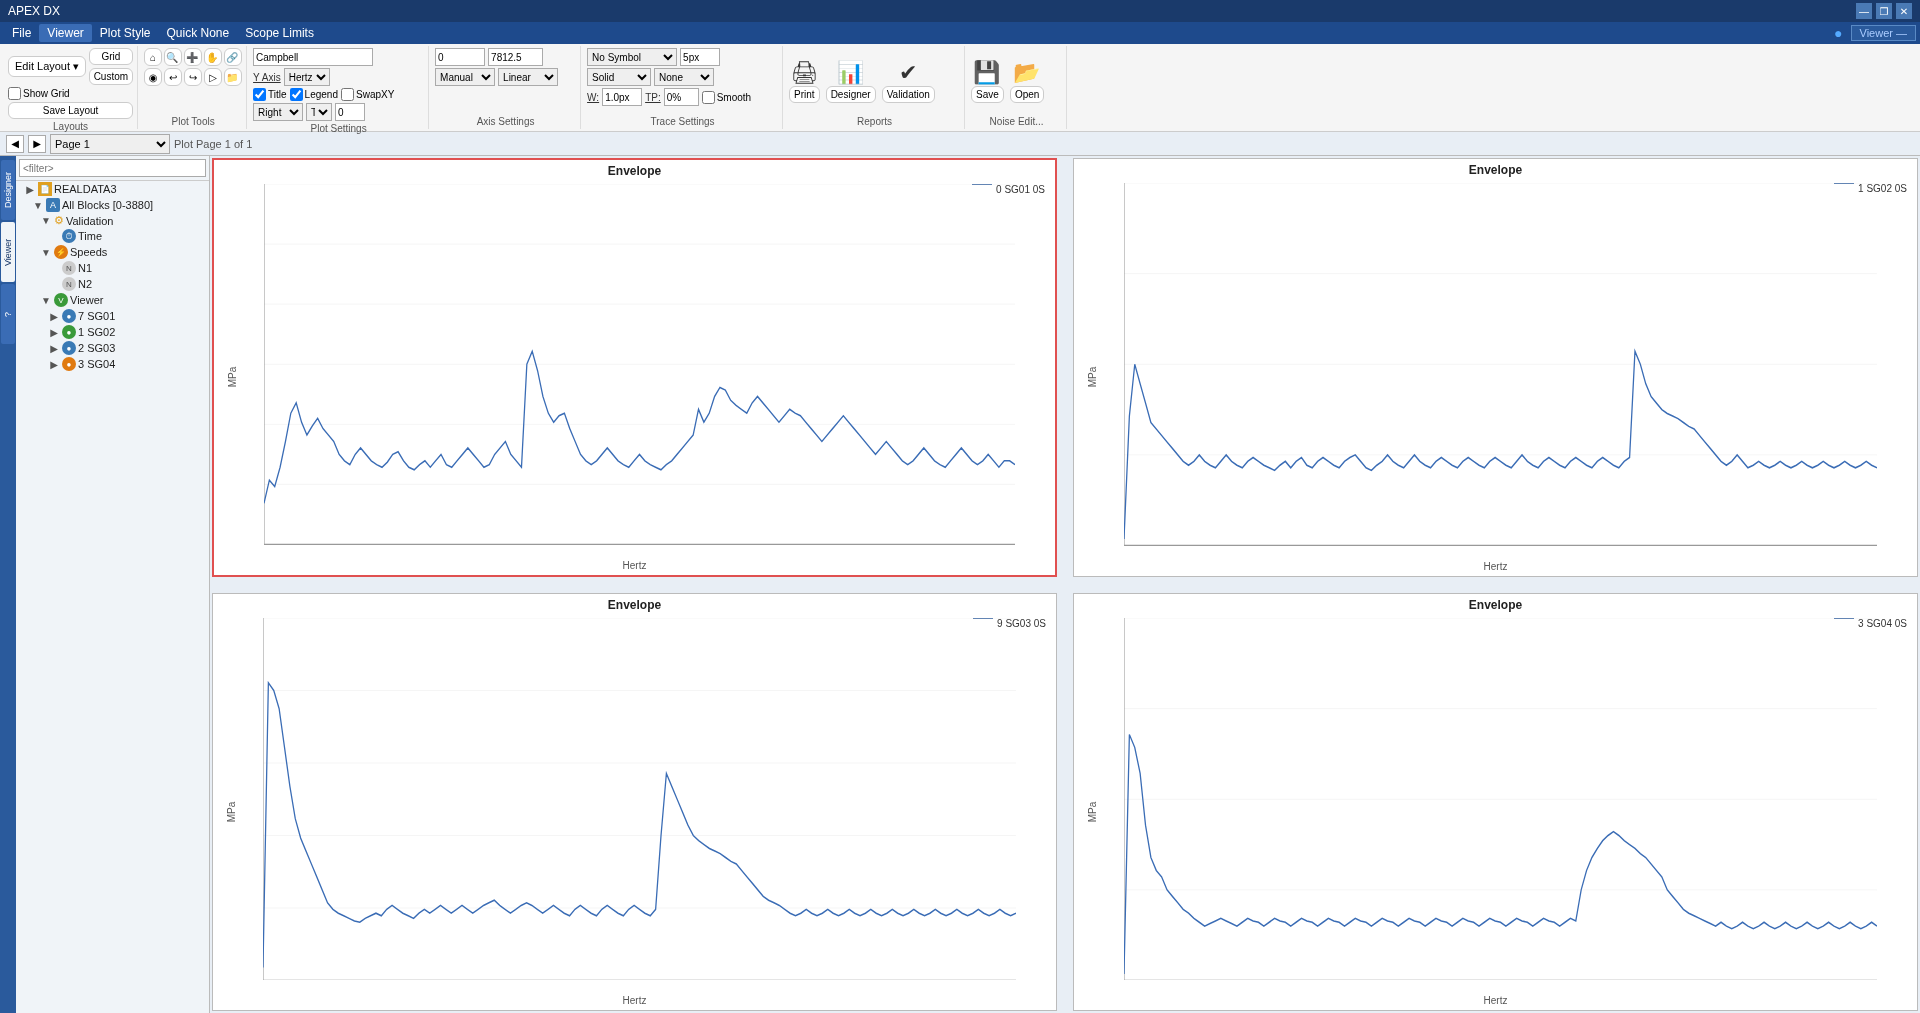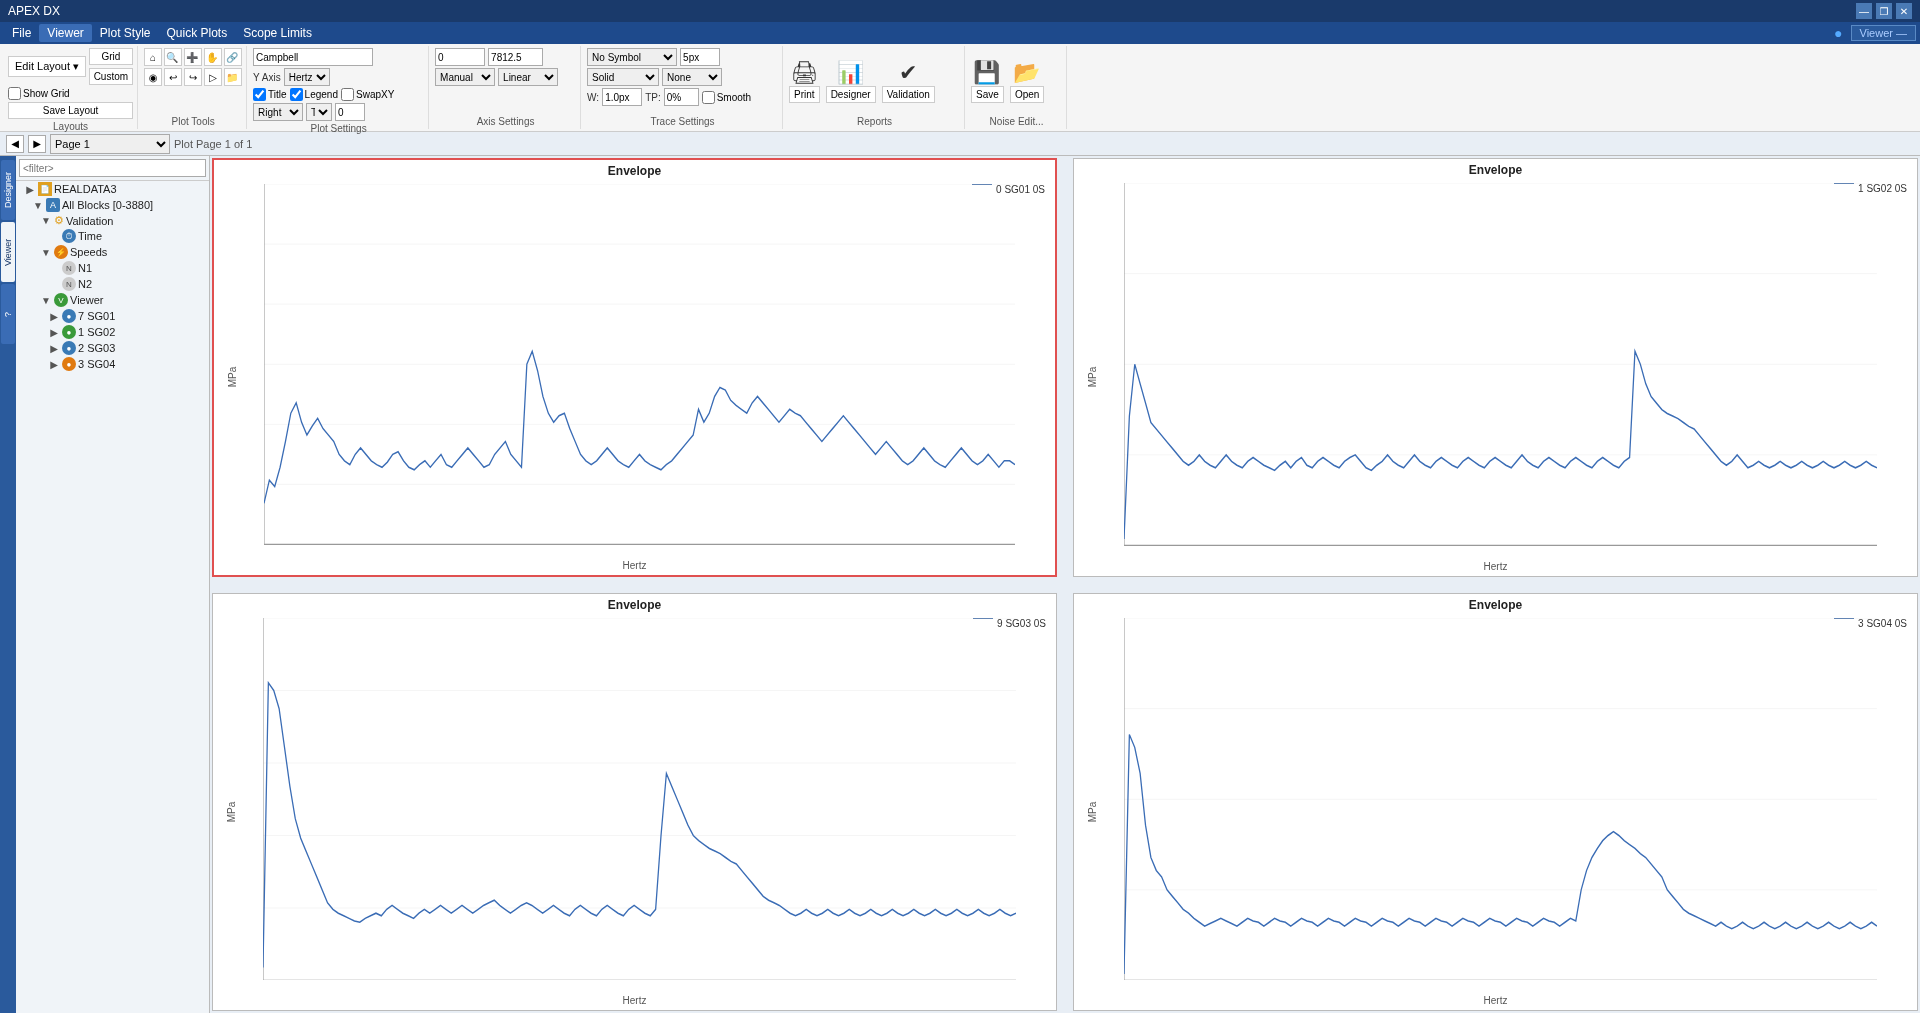--- a/index.html
+++ b/index.html
@@ -41,21 +41,21 @@
       background: #f5f5f5;
       border-bottom: 1px solid #ccc;
       display: flex;
       align-items: stretch;
       padding: 2px 4px;
       gap: 2px;
     }
     .ribbon-small-btn {
       padding: 2px 4px;
       border: 1px solid #ccc;
-      border-radius: 0;
+      border-radius: 6px;
       cursor: pointer;
       background: #fff;
       font-size: 10px;
       white-space: nowrap;
     }
 
     
     .page-selector {
       height: 24px;
       background: #e8eef5;
@@ -219,21 +219,21 @@
     
     .ribbon-group {
       display: flex;
       flex-direction: column;
       padding: 2px 4px;
       border-right: 1px solid #ddd;
     }
     .ribbon-group-top { display: flex; align-items: center; flex: 1; gap: 3px; }
     .ribbon-group-label { font-size: 10px; color: #555; text-align: center; padding-top: 2px; }
     .tb-input { height: 18px; width: 60px; font-size: 10px; border: 1px solid #aaa; padding: 0 2px; }
-    .tb-label { font-size: 10px; color: #333; white-space: nowrap; }
+    .tb-label { font-size: 10px; color: #333; white-space: nowrap; text-decoration: underline; }
     .tb-select { height: 18px; font-size: 10px; border: 1px solid #aaa; }
     .tb-row { display: flex; align-items: center; gap: 3px; }
     .checkbox-label { display: flex; align-items: center; gap: 2px; font-size: 10px; cursor: pointer; }
 
     
     .tick-label { font-size: 9px; fill: #444; }
     .grid-line { stroke: #eee; stroke-width: 0.5; }
   </style>
 </head>
 <body>
@@ -244,21 +244,21 @@
     <button class="title-bar-btn">—</button>
     <button class="title-bar-btn">❐</button>
     <button class="title-bar-btn">✕</button>
   </div>
 </div>
 
 <div class="menu-bar">
   <div class="menu-item">File</div>
   <div class="menu-item active">Viewer</div>
   <div class="menu-item">Plot Style</div>
-  <div class="menu-item">Quick Plots</div>
+  <div class="menu-item">Quick None</div>
   <div class="menu-item">Scope Limits</div>
   <div class="menu-right">
     <span style="color:#5af; font-size:14px;">●</span>
     <span class="viewer-badge">Viewer —</span>
   </div>
 </div>
 
 <div class="ribbon">
 
   <div class="ribbon-group" style="min-width:120px;">
@@ -347,21 +347,21 @@
     <div class="ribbon-group-label">Axis Settings</div>
   </div>
 
   <div class="ribbon-group" style="min-width:200px;">
     <div class="ribbon-group-top" style="flex-direction:column; gap:2px; align-items:flex-start;">
       <div class="tb-row">
         <select class="tb-select" style="width:90px;"><option>No Symbol</option></select>
         <input class="tb-input" value="5px" style="width: 40px;">
       </div>
       <div class="tb-row">
-        <select class="tb-select" style="width:72px;"><option>Solid</option></select>
+        <select class="tb-select" style="width:64px;"><option>Solid</option></select>
         <select class="tb-select" style="width:60px;"><option>None</option></select>
       </div>
       <div class="tb-row">
         <span class="tb-label">W:</span>
         <input class="tb-input" value="1.0px" style="width: 40px;">
         <span class="tb-label">TP:</span>
         <input class="tb-input" value="0%" style="width: 35px;">
         <label class="checkbox-label">
           <input type="checkbox" style=""> 
             <span>Smooth</span>

